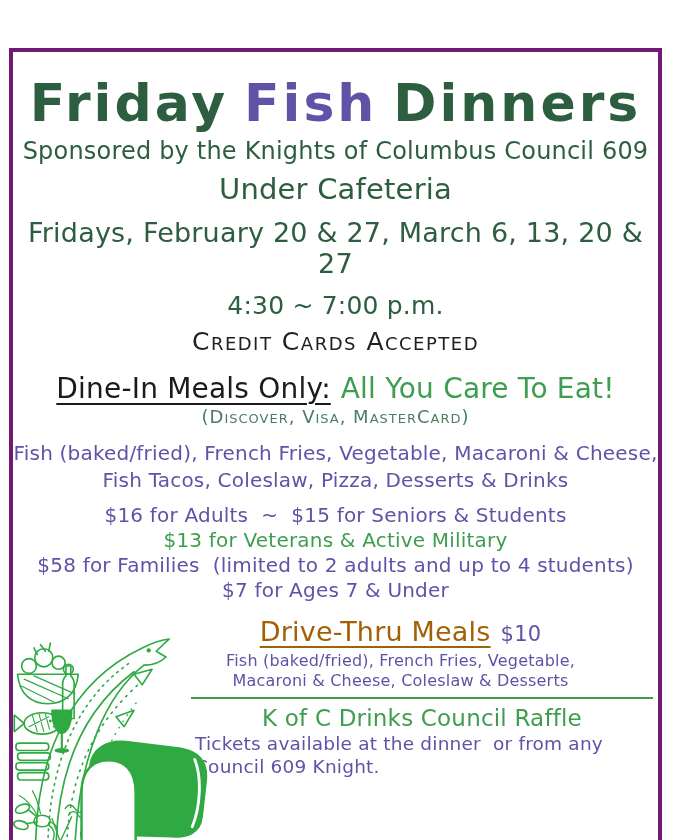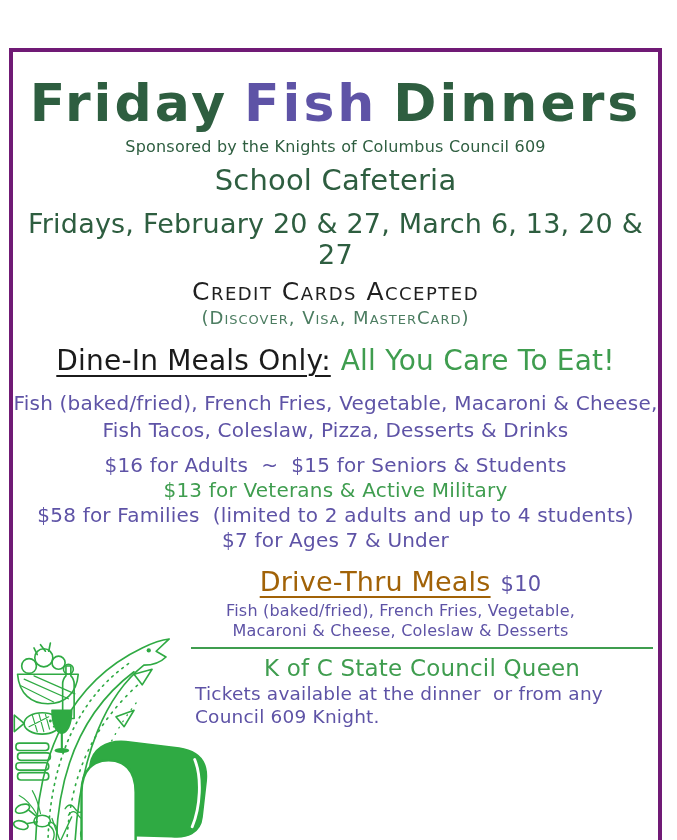--- a/index.html
+++ b/index.html
@@ -17,21 +17,21 @@
   .bright-green{color:#3f9d4f;}
   .muted-green{color:#4c7d61;}
   .purple{color:#5e53a6;}
   .black{color:#202020;}
 
   .title{
     margin:24px 0 0 0;font-size:52px;line-height:1.05;font-weight:bold;
     letter-spacing:3px;text-align:center;
   }
   .title .w{display:inline-block;margin:0 8px;}
-  .subtitle{margin-top:6px;font-size:16px;}
+  .subtitle{margin-top:6px;font-size:24px;}
   .venue1{margin-top:13px;font-size:29px;}
   .venue2{margin-top:7px;font-size:29px;}
   .dates{margin-top:11px;font-size:27px;}
   .time{margin-top:12px;font-size:25px;}
   .credit{margin-top:7px;font-size:25px;font-variant:small-caps;letter-spacing:1.5px;font-weight:500;}
   .cards{margin-top:1px;font-size:18px;font-variant:small-caps;letter-spacing:1px;}
 
   .dine-heading{margin-top:16px;font-size:28px;}
   .dine-heading .h{
     color:#1b1b1b;font-weight:500;
@@ -59,28 +59,29 @@
 </style>
 </head>
 <body>
 
 <div class="frame">
 
   <h1 class="title"><span class="w dark-green">Friday</span><span class="w purple">Fish</span><span class="w dark-green">Dinners</span></h1>
 
   <div class="center subtitle dark-green">Sponsored by the Knights of Columbus Council 609</div>
 
-  <div class="center venue2 dark-green">School Cafeteria</div>
+  <div class="center venue2 dark-green">Under Cafeteria</div>
 
   <div class="center dates dark-green">Fridays, February 20 &amp; 27, March 6, 13, 20 &amp; 27</div>
+  <div class="center time dark-green">4:30 ~ 7:00 p.m.</div>
 
   <div class="center credit black">Credit Cards Accepted</div>
+  <div class="center dine-heading"><span class="h">Dine-In Meals Only:</span><span class="t bright-green">All You Care To Eat!</span></div>
+
   <div class="center cards muted-green">(Discover, Visa, MasterCard)</div>
-
-  <div class="center dine-heading"><span class="h">Dine-In Meals Only:</span><span class="t bright-green">All You Care To Eat!</span></div>
 
   <div class="center dine-menu purple">
     <div>Fish (baked/fried), French Fries, Vegetable, Macaroni &amp; Cheese,</div>
     <div>Fish Tacos, Coleslaw, Pizza, Desserts &amp; Drinks</div>
   </div>
 
   <div class="center prices">
     <div class="purple">$16 for Adults &nbsp;~&nbsp; $15 for Seniors &amp; Students</div>
     <div class="bright-green">$13 for Veterans &amp; Active Military</div>
     <div class="purple">$58 for Families &nbsp;(limited to 2 adults and up to 4 students)</div>
@@ -90,21 +91,21 @@
   <div class="drive-block">
     <div class="drive-heading"><span class="h">Drive-Thru Meals</span><span class="p purple">$10</span></div>
     <div class="drive-menu purple">
       <div>Fish (baked/fried), French Fries, Vegetable,</div>
       <div>Macaroni &amp; Cheese, Coleslaw &amp; Desserts</div>
     </div>
   </div>
 
   <div class="lower-block">
     <hr class="sep">
-    <div class="raffle-heading bright-green">K of C State Council Queen</div>
+    <div class="raffle-heading bright-green">K of C Drinks Council Raffle</div>
     <div class="raffle-line purple">Tickets available at the dinner &nbsp;or from any Council 609 Knight.</div>
 
   </div>
 
   <svg class="illustration" viewBox="0 0 250 295" xmlns="http://www.w3.org/2000/svg" fill="none" stroke="#2faa43" stroke-width="2" stroke-linecap="round" stroke-linejoin="round">
 
     <g>
       <path d="M30,295 C32,185 72,98 160,56 C170,51 182,46 193,45 L177,60 L189,67 C181,75 170,77 162,77 C118,112 84,182 78,295"></path>
       <path d="M55,295 C58,200 90,130 150,85"></path>
       <path d="M45,295 C47,195 82,115 148,72" stroke-dasharray="2,6"></path>

